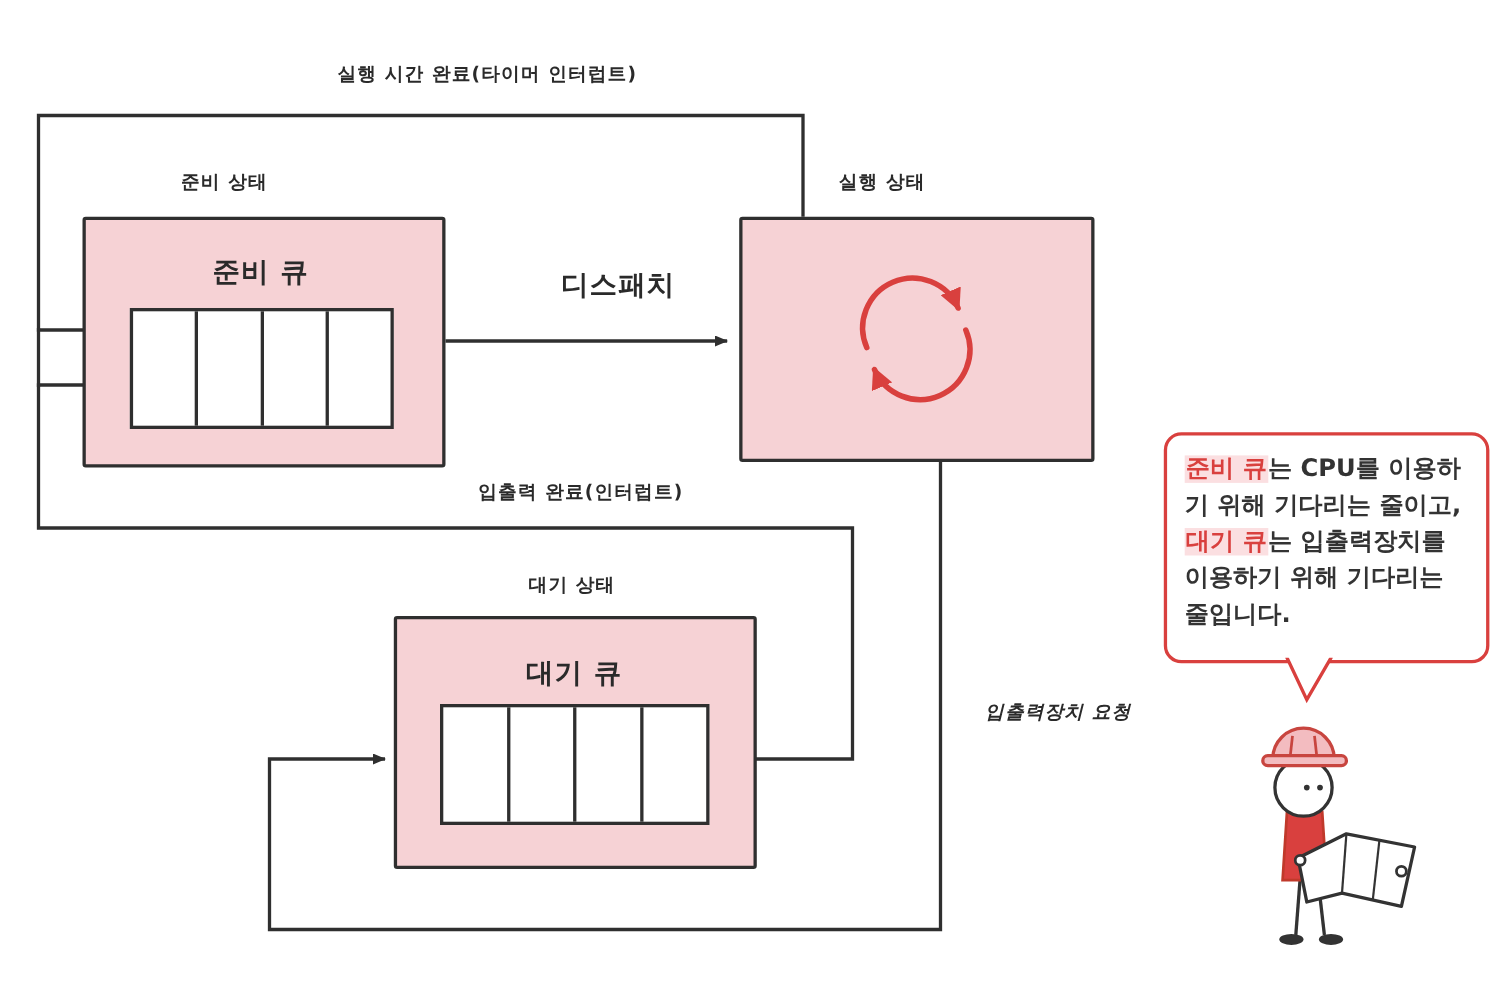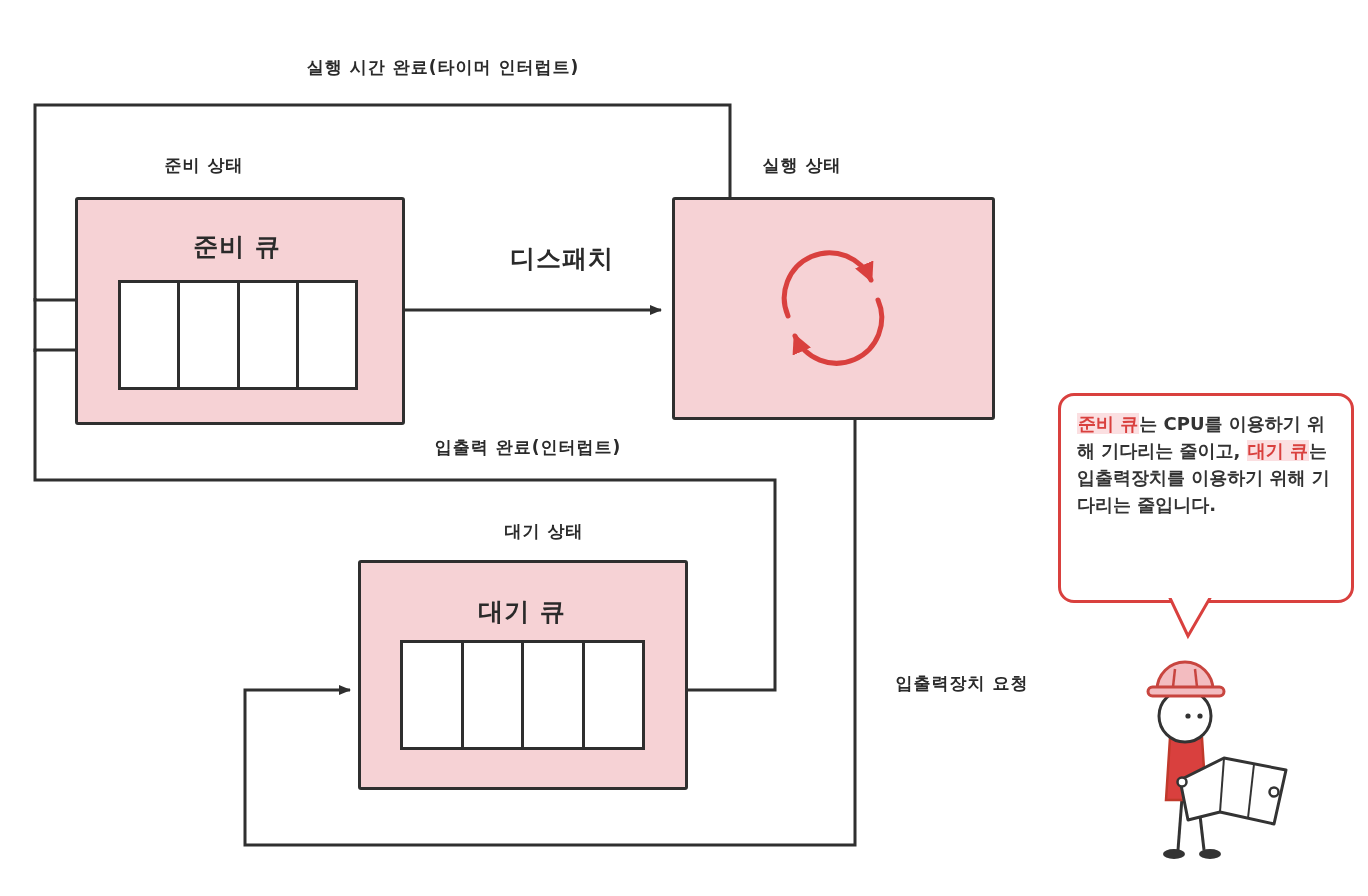--- a/index.html
+++ b/index.html
@@ -19,21 +19,21 @@
   .queue{
     position:absolute;display:flex;background:#fff;border:3px solid #2f2f2f;box-sizing:border-box;
   }
   .queue-cell{flex:1;border-right:3px solid #2f2f2f;}
   .queue-cell:last-child{border-right:none;}
   .connectors{position:absolute;left:0;top:0;pointer-events:none;}
   .abs{position:absolute;}
   .bubble{
     position:absolute;left:1058px;top:393px;width:258px;height:176px;
     background:#fff;border:3px solid #d9403e;border-radius:16px;
-    padding:14px 16px;font-size:18px;line-height:1.5;color:#333;font-weight:600;
+    padding:14px 16px;font-size:22px;line-height:1.5;color:#333;font-weight:600;
   }
   .hl{color:#d9403e;background:#fbdfe1;font-weight:700;padding:0 1px;}
 </style>
 </head>
 <body>
 
 <div class="canvas">
 
   <svg class="connectors" width="1368" height="896" viewBox="0 0 1368 896">
     <defs>
@@ -73,31 +73,31 @@
       <marker id="ahr" markerWidth="4" markerHeight="4" refX="3.4" refY="2" orient="auto">
         <path d="M0,0 L4,2 L0,4 Z" fill="#d9403e"></path>
       </marker>
     </defs>
     <path d="M 17 70 A 45 45 0 0 1 100 34" fill="none" stroke="#d9403e" stroke-width="5" stroke-linecap="round" marker-end="url(#ahr)"></path>
     <path d="M 107 54 A 45 45 0 0 1 24 90" fill="none" stroke="#d9403e" stroke-width="5" stroke-linecap="round" marker-end="url(#ahr)"></path>
   </svg>
 
   <div class="lbl" style="left:528px;top:436px;">입출력 완료(인터럽트)</div>
 
-  <div class="lbl" style="left:544px;top:520px;">대기 상태</div>
+  <div class="lbl" style="left:520px;top:520px;">대기 상태</div>
   <div class="state-box" style="left:358px;top:560px;width:330px;height:230px;"></div>
   <div class="lbl small" style="left:522px;top:595px;">대기 큐</div>
   <div class="queue" style="left:400px;top:640px;width:245px;height:110px;">
     <div class="queue-cell"></div>
     <div class="queue-cell"></div>
     <div class="queue-cell"></div>
     <div class="queue-cell"></div>
   </div>
 
-  <div class="lbl" style="left:962px;top:672px;">입출력장치 요청</div>
+  <div class="lbl" style="left:962px;top:636px;font-style:italic;">입출력장치 요청</div>
 
   <div class="bubble">
     <span class="hl">준비 큐</span><span>는 CPU를 이용하기 위해 기다리는 줄이고, </span><span class="hl">대기 큐</span><span>는 입출력장치를 이용하기 위해 기다리는 줄입니다.</span>
   </div>
   <svg class="abs" style="left:1168px;top:598px;" width="44" height="44" viewBox="0 0 44 44">
     <path d="M 2 0 L 20 38 L 42 0" fill="#ffffff" stroke="#d9403e" stroke-width="3" stroke-linecap="round"></path>
   </svg>
 
   <svg class="abs" style="left:1122px;top:632px;" width="190" height="264" viewBox="0 0 190 264">
 

